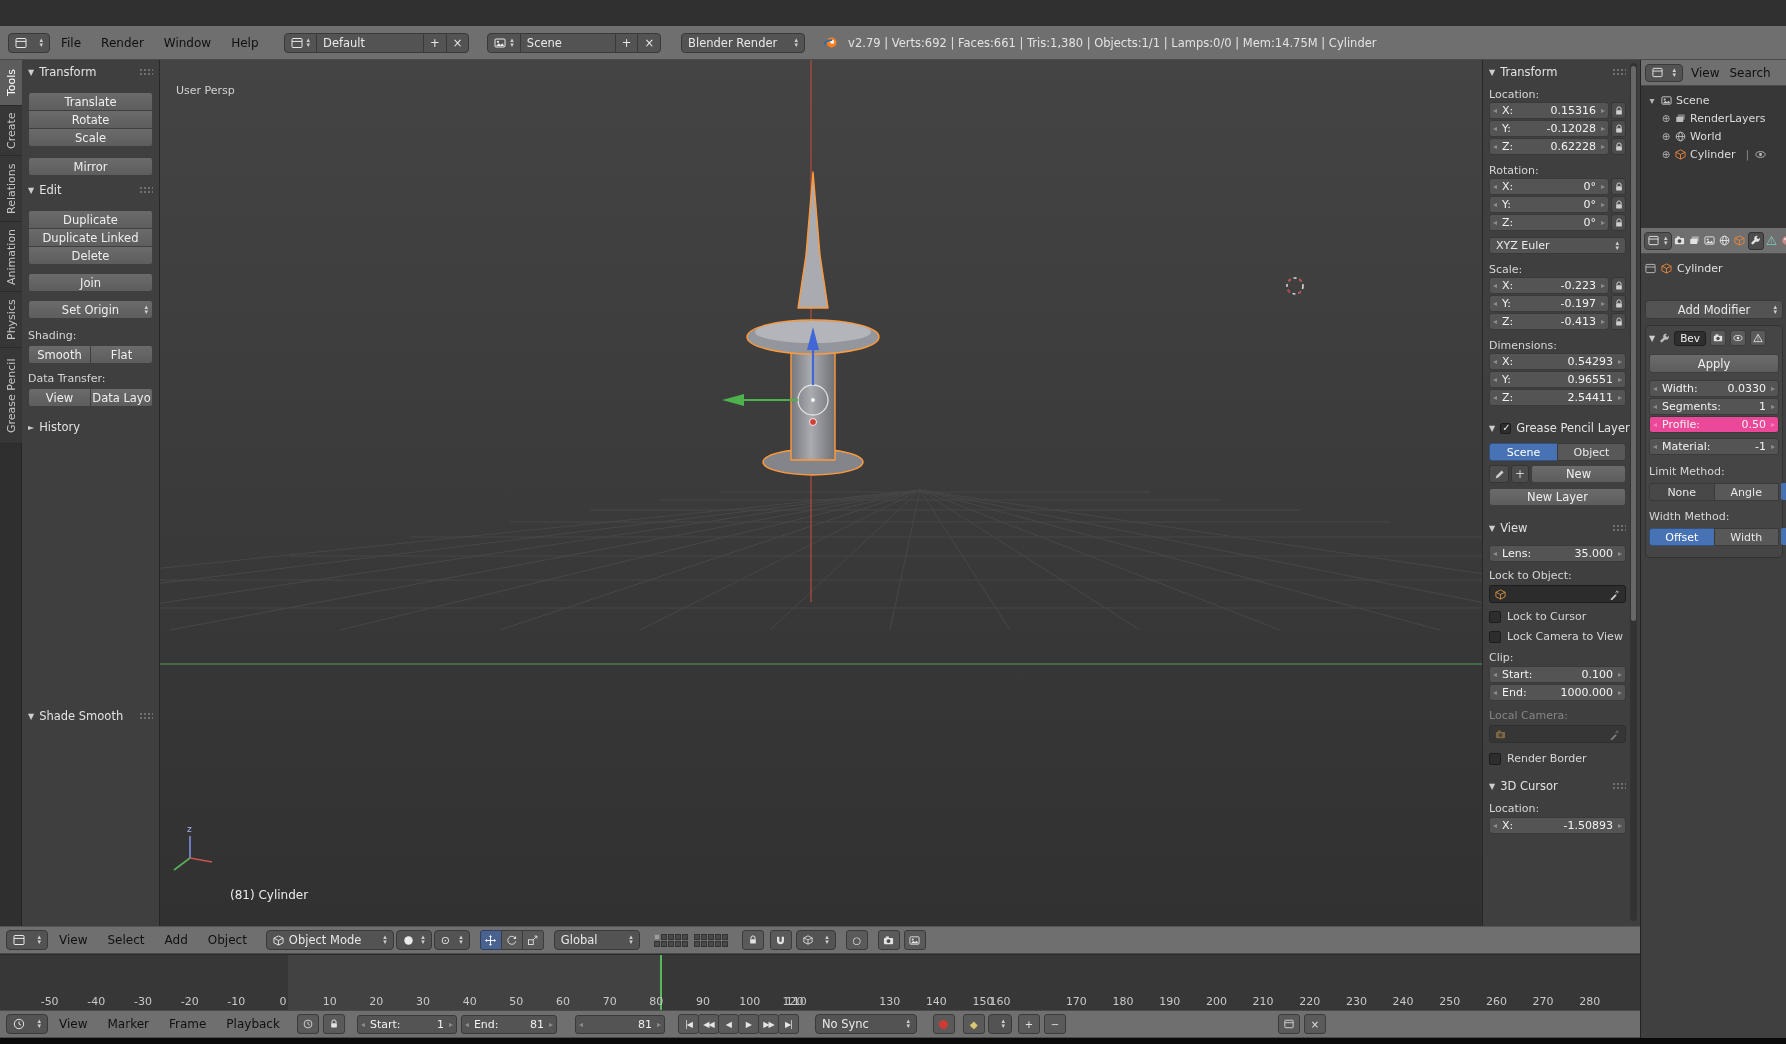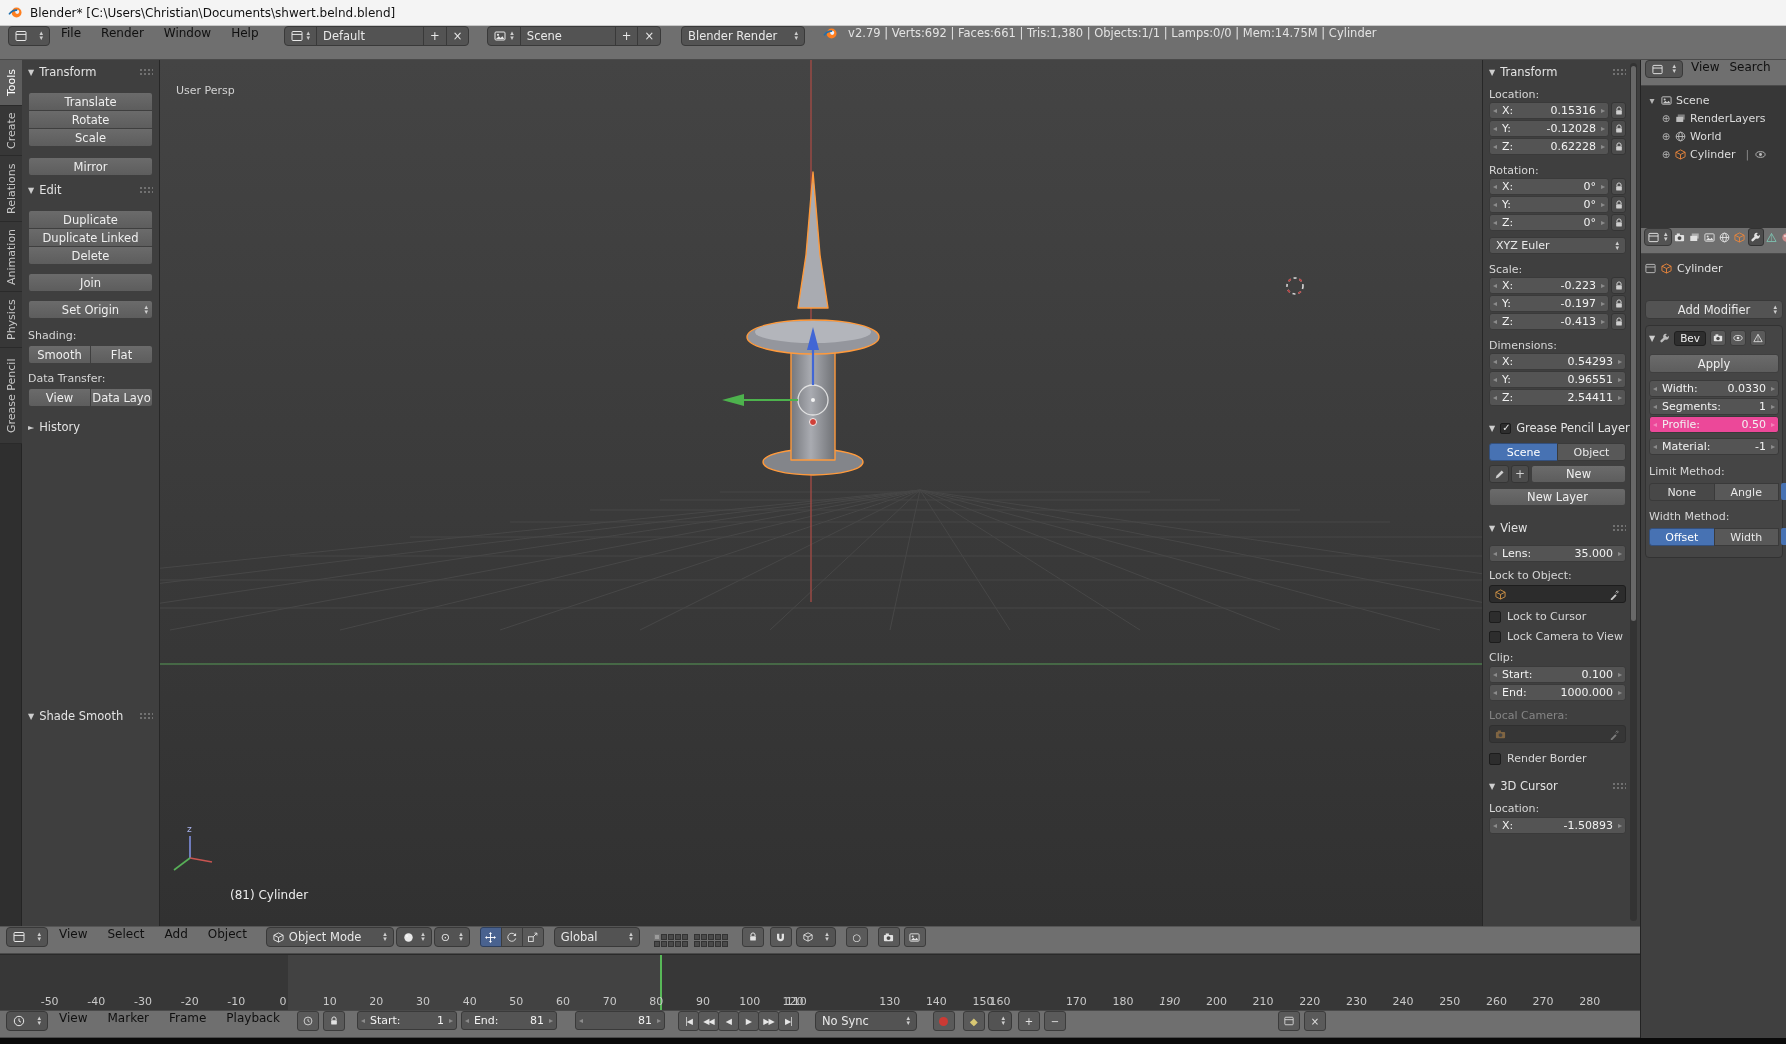--- a/index.html
+++ b/index.html
@@ -4,21 +4,21 @@
 <style>
 *{margin:0;padding:0;box-sizing:border-box}
 html,body{background:#222}
 #root{position:relative;width:1786px;height:1044px;overflow:hidden;background:#303030;
   font-family:"DejaVu Sans",sans-serif;font-size:12px;color:#e8e8e8;cursor:default}
 .ic{display:block}
 
 .titlebar{position:absolute;left:0;top:0;width:1786px;height:26px;background:#f4f4f4;
   border-bottom:1px solid #c9c9c9;display:flex;align-items:center;gap:7px;padding:0 8px;color:#111;font-size:12px}
 
-.hdr{background:#6f6f6f;border-bottom:1px solid #4a4a4a;display:flex;color:#141414}
+.hdr{background:#6f6f6f;border-bottom:1px solid #4a4a4a;display:flex;align-items:center;color:#141414}
 .menu-label{padding:0 9px;color:#101010;font-size:12px;white-space:nowrap}
 .dd{position:relative;background:#535353;border:1px solid #393939;border-radius:4px;color:#e9e9e9;
   height:20px;display:flex;align-items:center;gap:5px;padding:0 6px;font-size:11.5px;white-space:nowrap}
 .updn{display:flex;flex-direction:column;align-items:center;line-height:5px;font-size:7px;color:#cfcfcf;margin-left:auto}
 .updn::before{content:"▴"}.updn::after{content:"▾"}
 .icbtn{height:20px;min-width:22px;background:#5a5a5a;border:1px solid #3c3c3c;border-radius:3px;
   display:flex;align-items:center;justify-content:center;color:#e2e2e2;gap:2px;font-size:10px}
 .icbtn.active{background:#49628f;border-color:#2e405f;color:#fff}
 .seg-group{display:flex;height:20px}
 .seg{background:#535353;border:1px solid #393939;display:flex;align-items:center;justify-content:center;
@@ -188,26 +188,20 @@
           <path d="M6.8 5.2 10.8 1.2m0 0v2.6m0-2.6H8.2" stroke="currentColor" fill="none"></path>
         </symbol>
 <symbol id="i-blender" viewBox="0 0 14 14">
           <circle cx="8" cy="7" r="4.6" fill="#ff7f1f"></circle>
           <circle cx="8.6" cy="6.4" r="1.9" fill="#eef3ff"></circle>
           <path d="M1 8.8C3 5.6 5.6 4.6 8.6 4.8" stroke="#1f6fad" stroke-width="1.5" fill="none"></path>
         </symbol>
 </defs>
 </svg>
 
-<div class="titlebar">
-  <svg class="ic" width="15" height="15" viewBox="0 0 14 14">
-        <use href="#i-blender"></use>
-      </svg>
-  <span>Blender* [C:\Users\Christian\Documents\shwert.belnd.blend]</span>
-</div>
 
 <div class="hdr" style="position:absolute;left:0;top:26px;width:1786px;height:34px;padding:0 8px;gap:2px">
   <div class="dd" style="width:42px">
         <svg class="ic" width="12" height="12">
           <use href="#i-editor"></use>
         </svg>
         <span class="updn"></span>
       </div>
   <span class="menu-label">File</span>
   <span class="menu-label">Render</span>
@@ -903,21 +897,21 @@
         <span class="tlnum" style="left: 703.03px; margin-top: 23px;">90</span>
         <span class="tlnum" style="left: 749.7px;">100</span>
         <span class="tlnum" style="left: 796.37px;">110</span>
         <span class="tlnum" style="left: 793px; margin-top: 39px;">120</span>
         <span class="tlnum" style="left: 889.71px;">130</span>
         <span class="tlnum" style="left: 936.38px;">140</span>
         <span class="tlnum" style="left: 983.05px;">150</span>
         <span class="tlnum" style="left: 1000px; margin-top: 8px;">160</span>
         <span class="tlnum" style="left: 1076.39px;">170</span>
         <span class="tlnum" style="left: 1123.06px;">180</span>
-        <span class="tlnum" style="left: 1169.73px; font-style: italic;">190</span>
+        <span class="tlnum" style="left: 1169.73px;">190</span>
         <span class="tlnum" style="left: 1216.4px;">200</span>
         <span class="tlnum" style="left: 1263.07px;">210</span>
         <span class="tlnum" style="left: 1309.74px;">220</span>
         <span class="tlnum" style="left: 1356.41px;">230</span>
         <span class="tlnum" style="left: 1403.08px;">240</span>
         <span class="tlnum" style="left: 1449.75px;">250</span>
         <span class="tlnum" style="left: 1496.42px;">260</span>
         <span class="tlnum" style="left: 1543.09px;">270</span>
         <span class="tlnum" style="left: 1589.76px;">280</span>
       </div>

